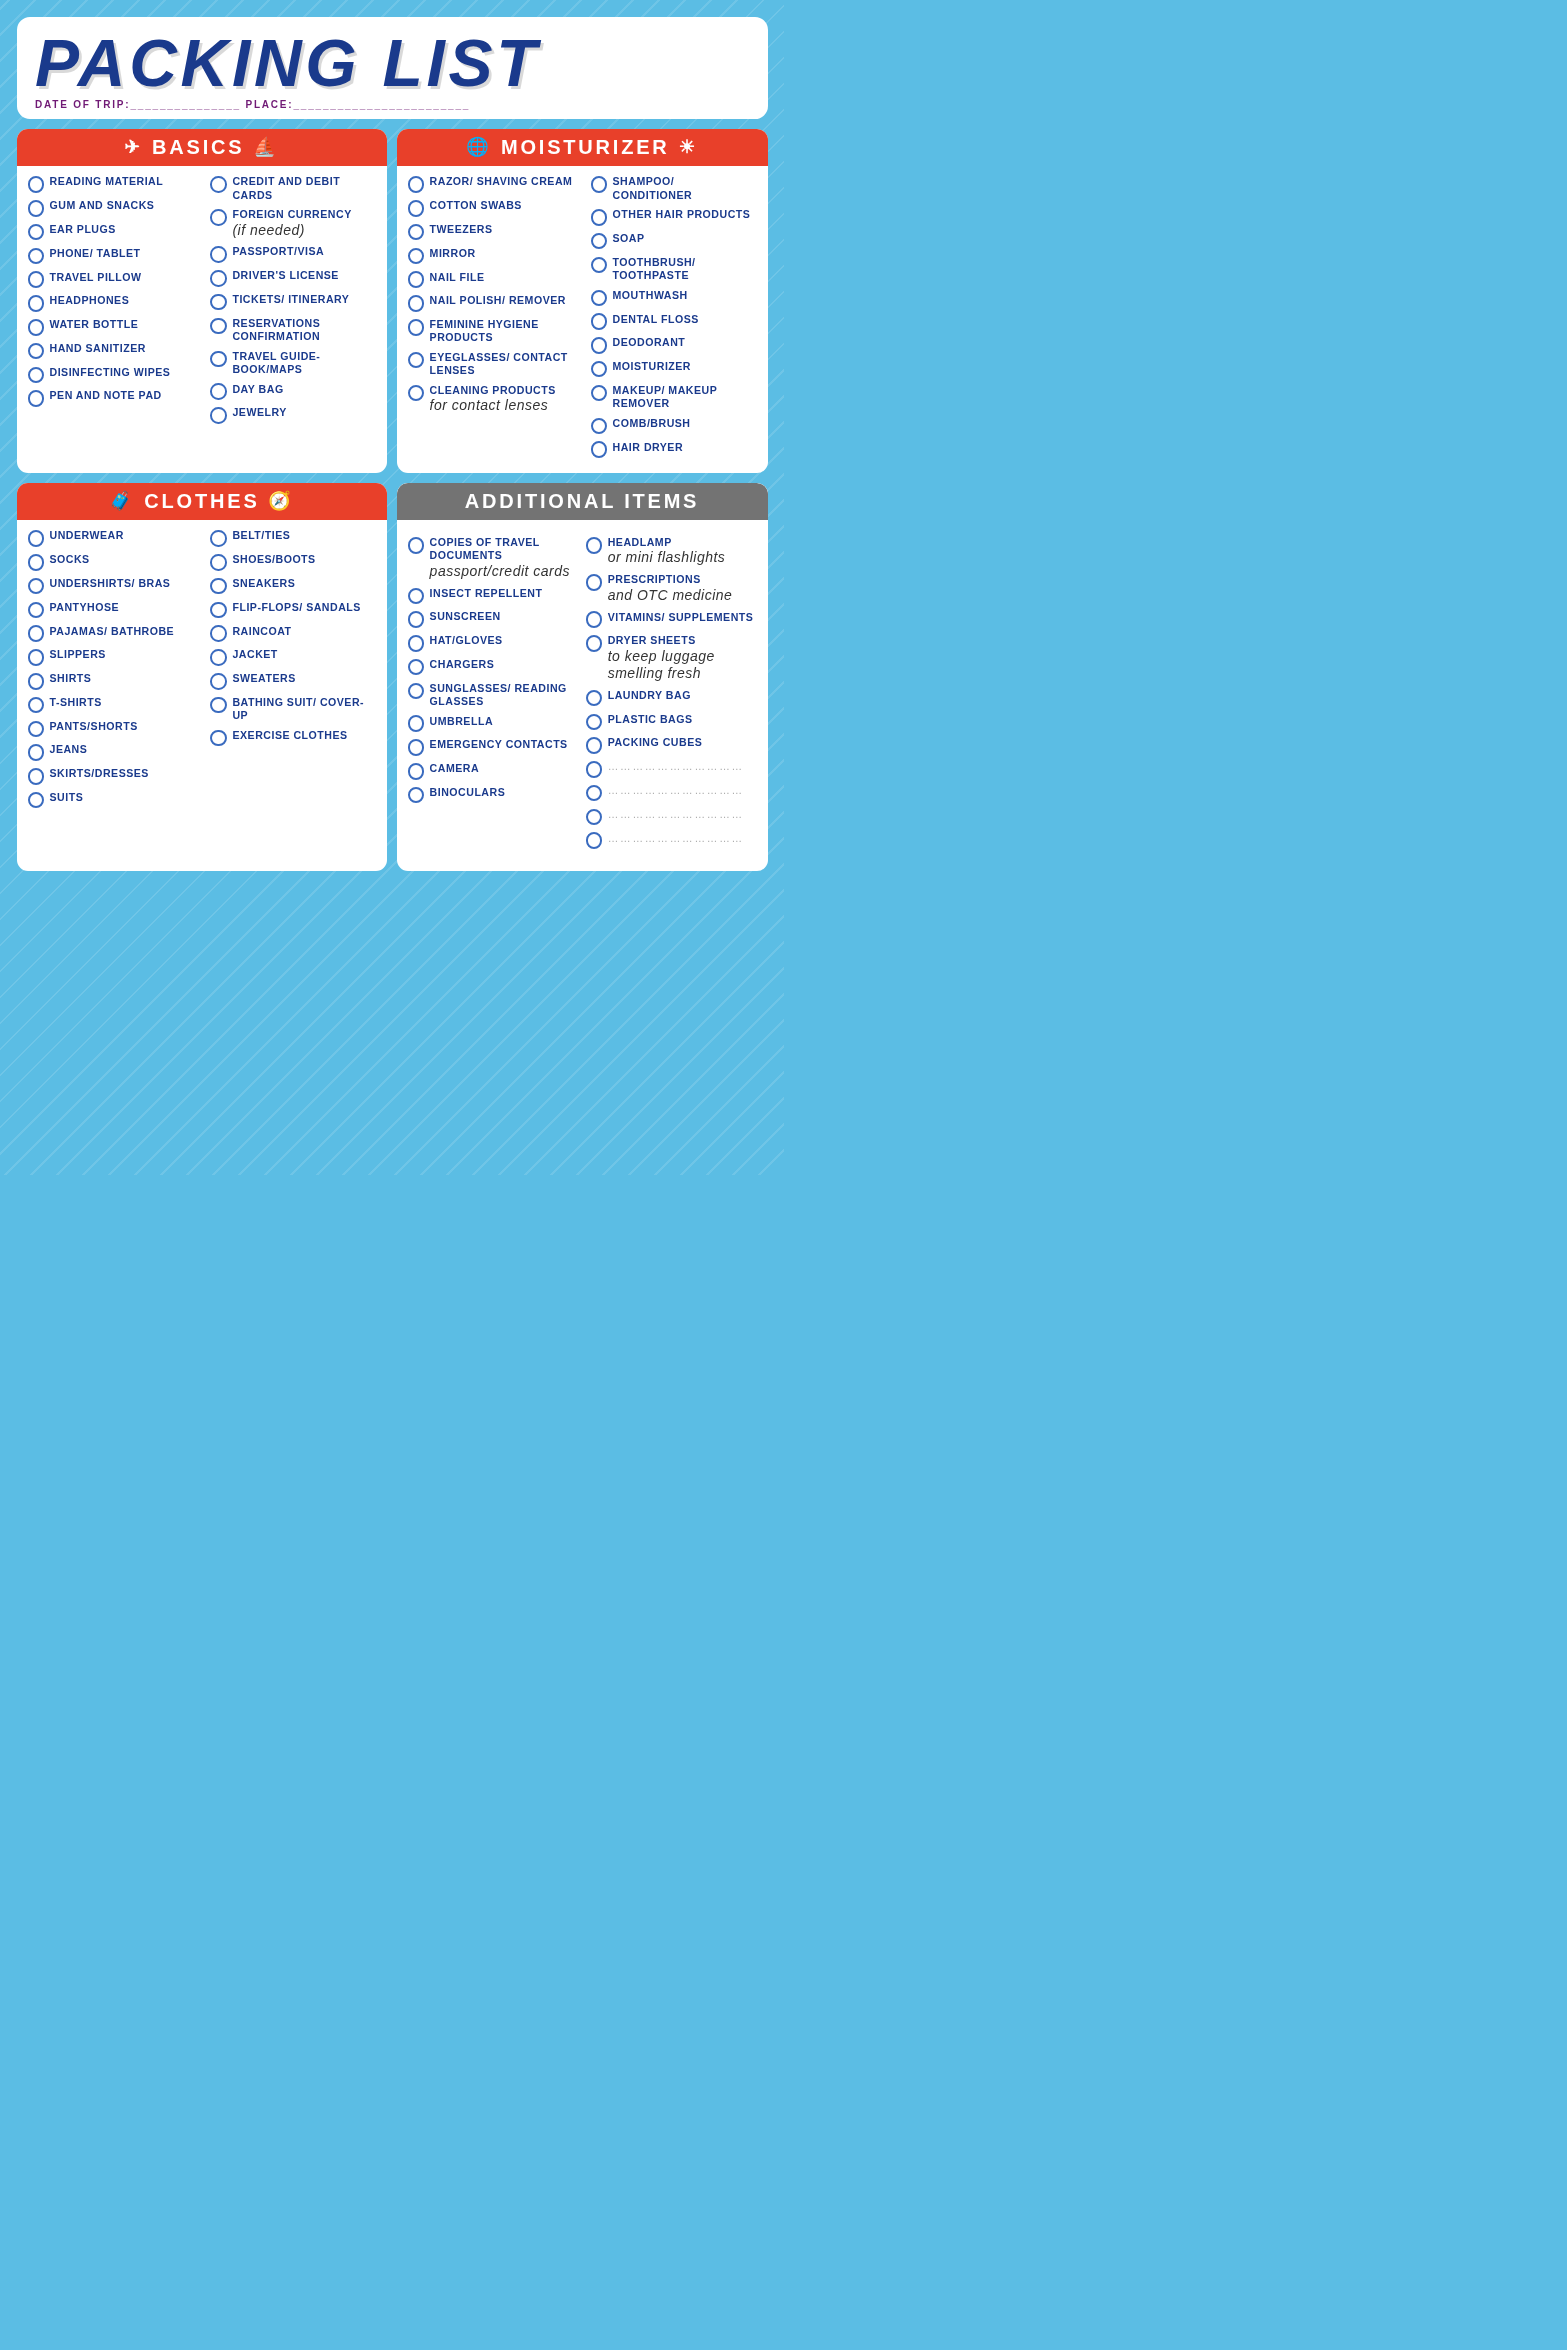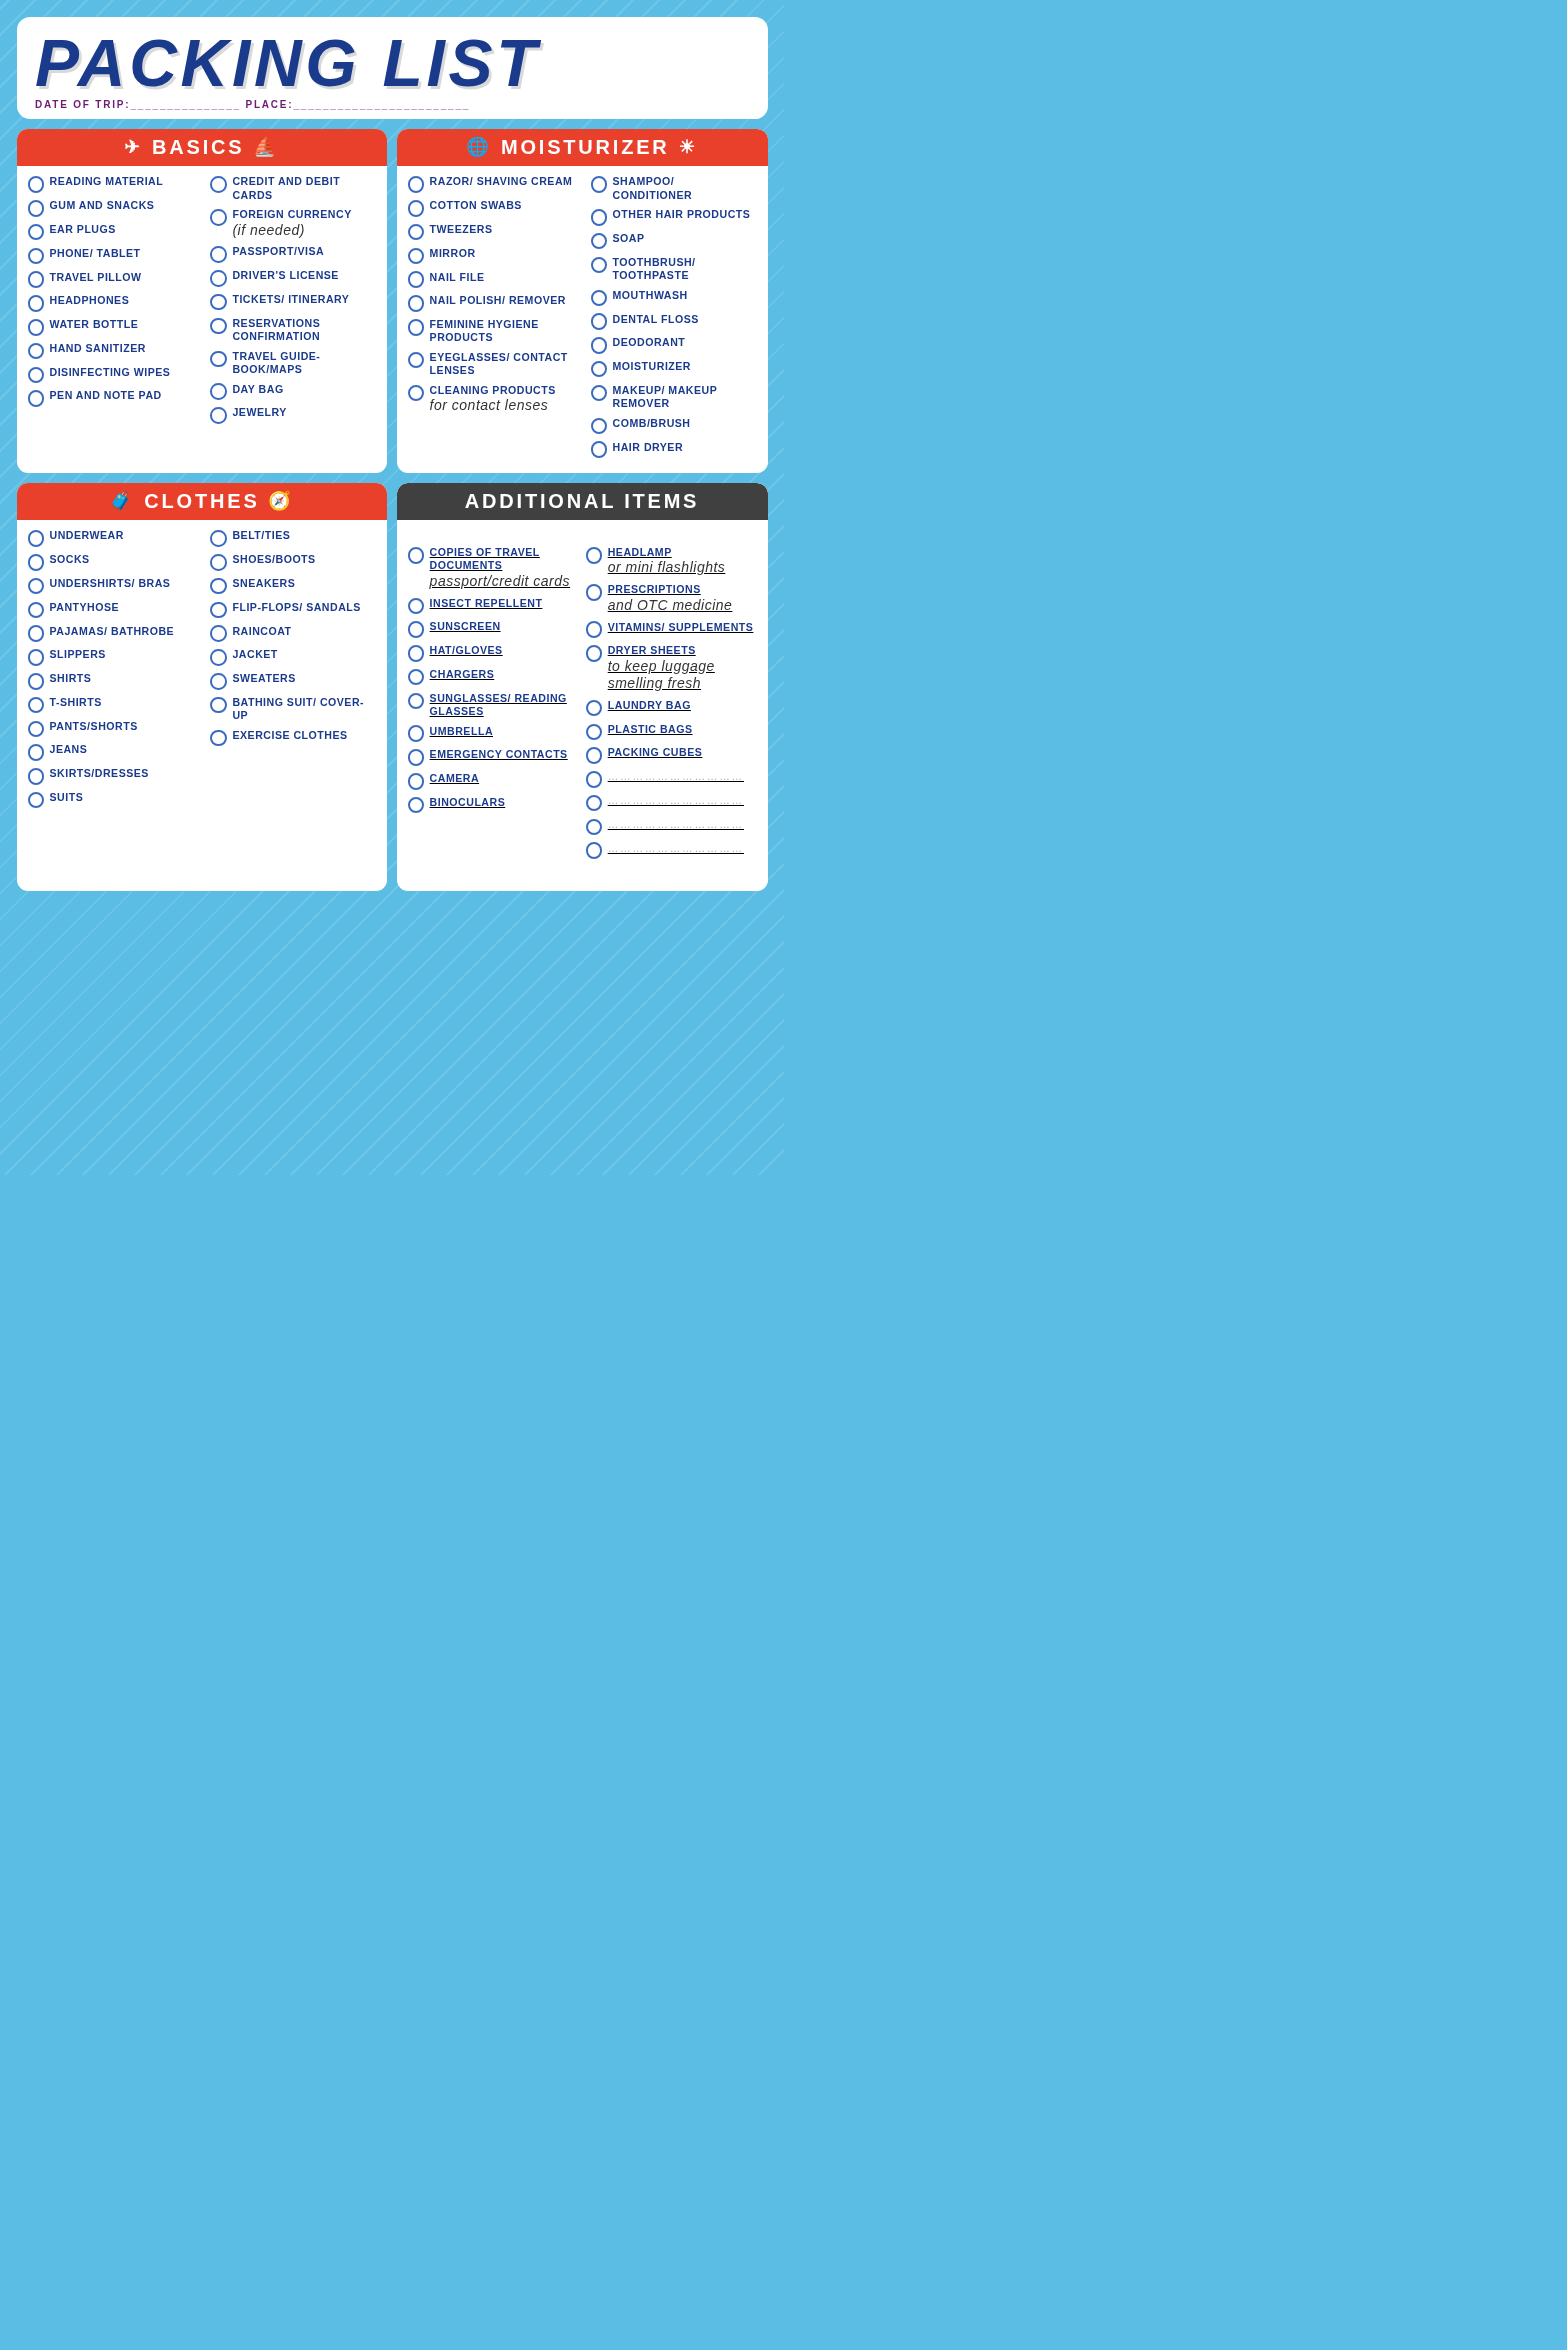--- a/index.html
+++ b/index.html
@@ -117,40 +117,39 @@
     }
     .item-subtext {
       font-size: 14px;
       font-weight: 400;
       font-style: italic;
       color: #333;
       text-transform: none;
       display: block;
     }
     .additional-header {
-      background: #404040;
+      background: #737373;
       color: white;
       font-size: 20px;
       font-weight: 900;
       letter-spacing: 2.8px;
       text-align: center;
       padding: 7.3px 11px;
       border-radius: 11px 11px 0 0;
     }
     .additional-section {
       background: white;
       border-radius: 11px;
       overflow: hidden;
     }
     .additional-body {
-      padding: 26px 11px;
+      padding: 16px 11px;
       display: grid;
       grid-template-columns: 1fr 1fr;
       gap: 0 7.3px;
-      text-decoration: underline;
     }
   </style>
 </head>
 <body>
 
 <div class="main-wrapper">
 
   <div class="title-box">
     <div class="title-text">PACKING LIST</div>
     <div class="date-place-row">

